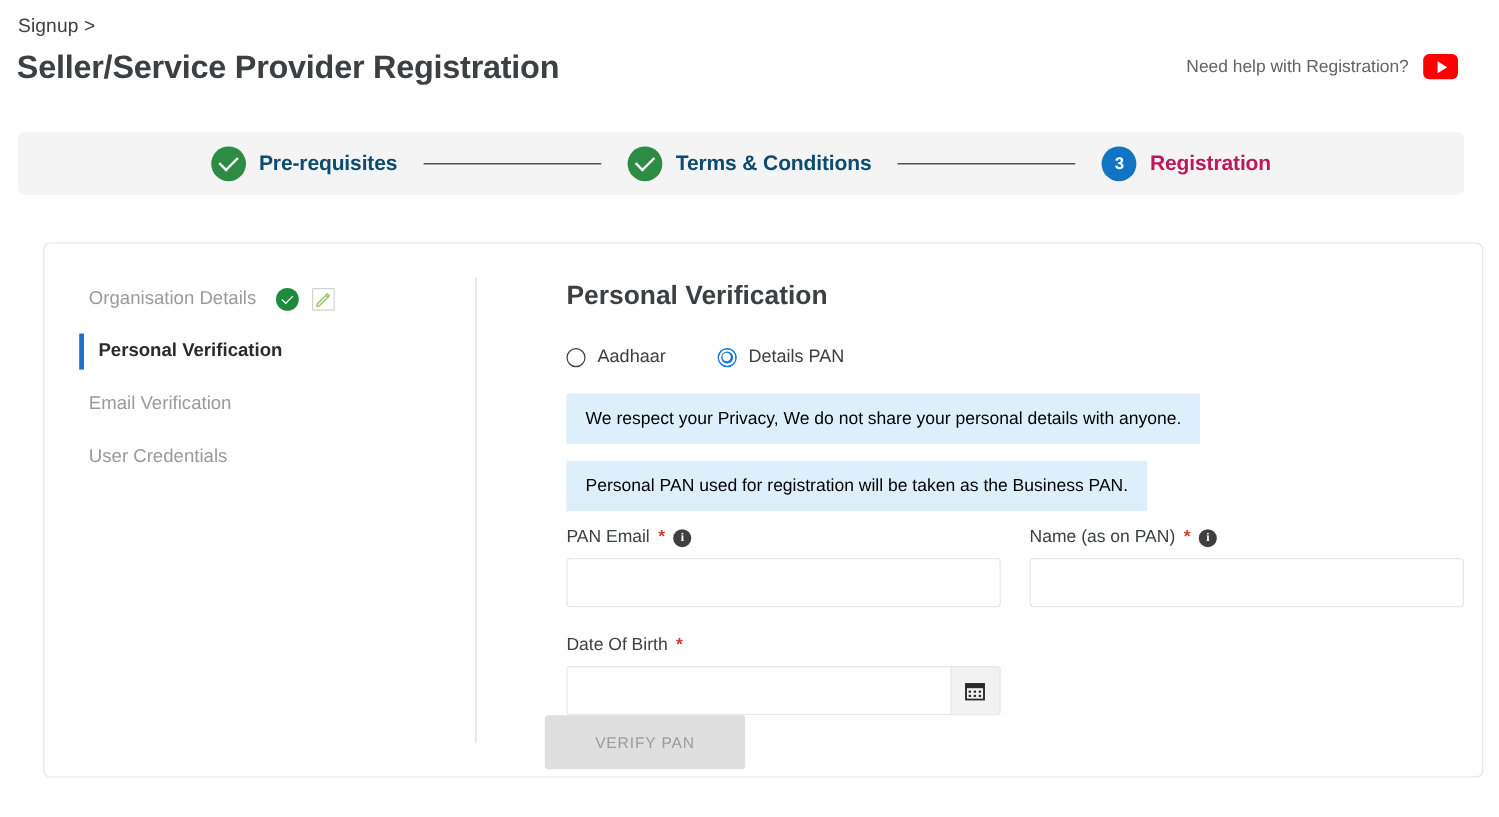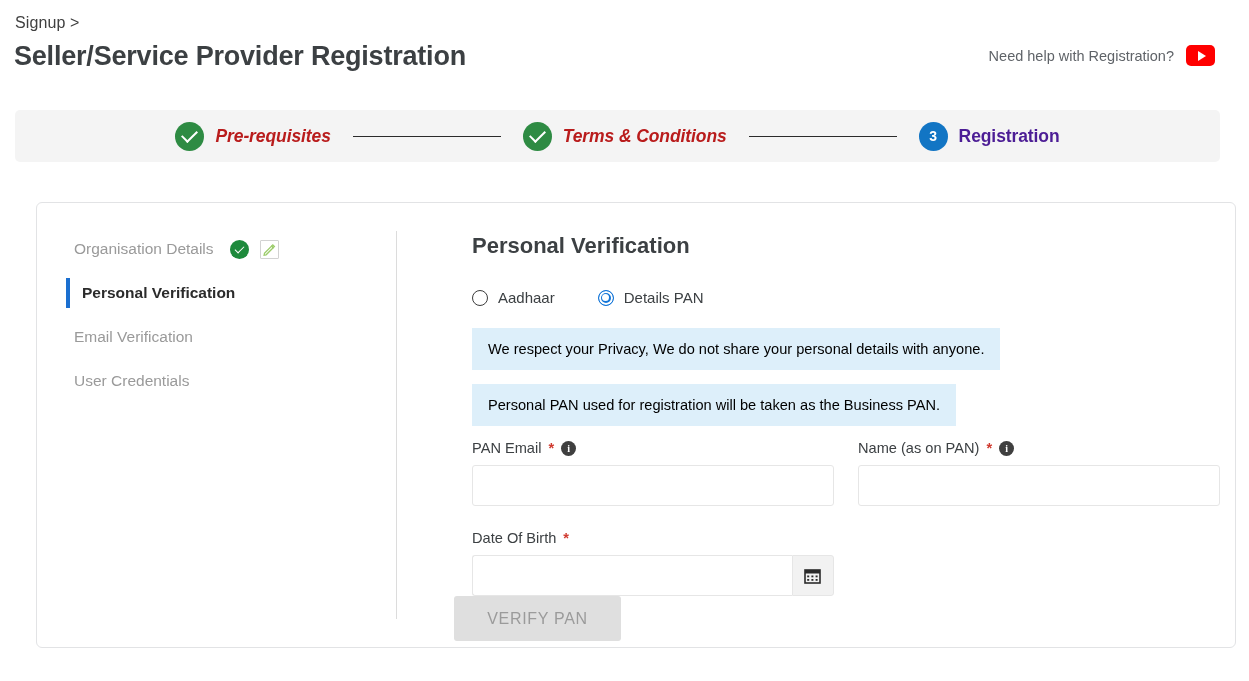--- a/index.html
+++ b/index.html
@@ -54,22 +54,22 @@
     flex: none;
   }
   .step-badge.done { background: #2e8b43; }
   .step-badge.active { background: #1275c4; }
   .step-badge.active .num {
     color: #fff; font-size: 14px; font-weight: bold; line-height: 1;
   }
   .chk { width: 15px; height: 9px; border-left: 2px solid #fff; border-bottom: 2px solid #fff;
          transform: rotate(-45deg); margin-top: -4px; }
   .step-label { font-size: 17.5px; font-weight: bold; letter-spacing: -.1px; }
-  .step-label.done { color: #b91c1c; font-style: italic; }
-  .step-label.active { color: #4c1d95; text-align: right; }
+  .step-label.done { color: #0c4a6e; }
+  .step-label.active { color: #be185d; text-align: right; }
   .connector { width: 148px; height: 1px; background: #2b2b2b; margin: 0 22px; }
 
   
   .card {
     position: absolute; left: 36px; top: 202px;
     width: 1200px; height: 446px;
     background: #fff; border: 1px solid #e2e3e5; border-radius: 6px;
   }
   .divider {
     position: absolute; left: 359px; top: 28px;
@@ -140,21 +140,21 @@
   .dob-wrap { display: flex; margin-left: 18px; width: 362px; }
   .dob-wrap .input { border-right: none; border-radius: 3px 0 0 3px; }
   .cal-btn {
     width: 46px; height: 41px; border: 1px solid #e6e6e6; background: #f2f2f2;
     border-radius: 0 3px 3px 0; display: flex; align-items: center; justify-content: center;
     cursor: pointer;
   }
   .bottom-row { display: flex; align-items: flex-start; justify-content: space-between; margin-top: 24px; flex-direction: column; }
   .verify-btn {
     width: 167px; height: 45px; background: #dfdfdf; border: none; border-radius: 3px;
-    color: #9b9b9b; font-size: 16px; letter-spacing: .7px;
+    color: #9b9b9b; font-size: 13px; letter-spacing: .7px;
     font-family: "Liberation Sans", sans-serif; cursor: default; margin-right: 31px;
   }
 </style>
 </head>
 <body>
 
 <div class="page">
 
   <div class="breadcrumb">Signup &gt;</div>
   <div class="page-title">Seller/Service Provider Registration</div>

